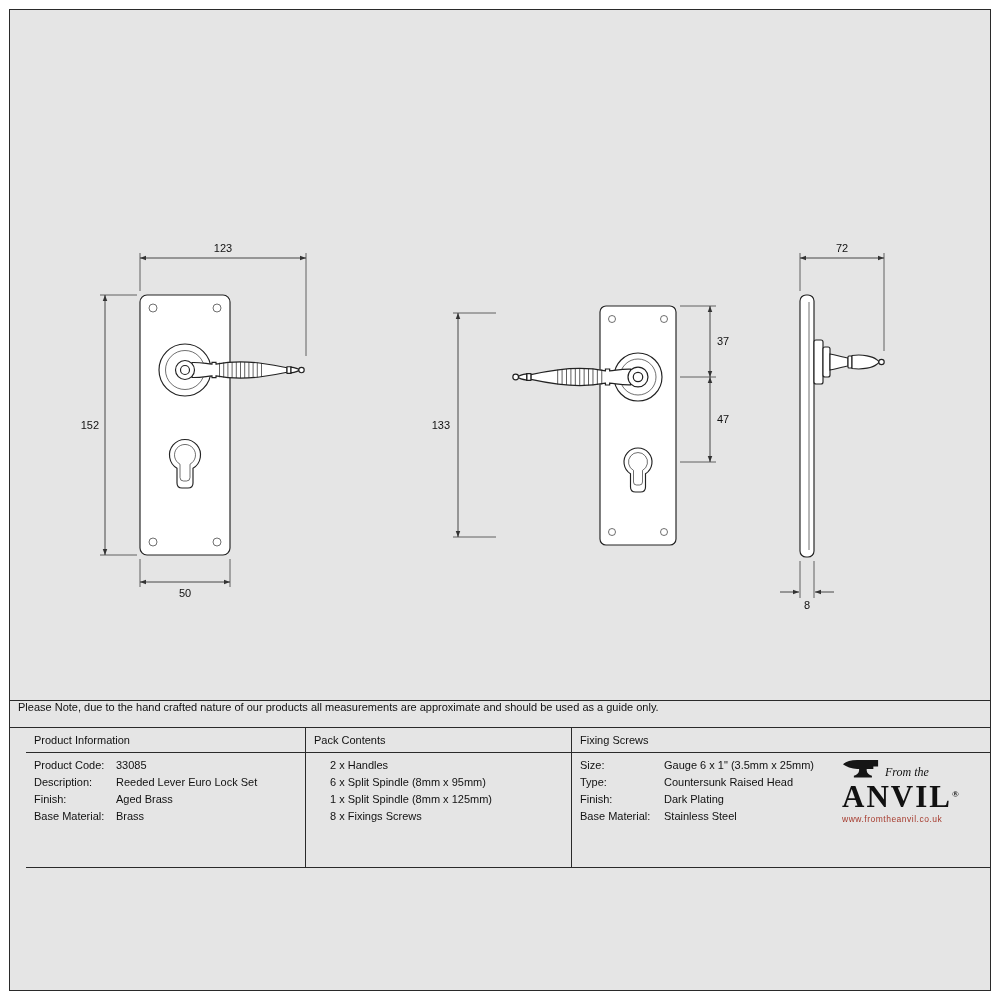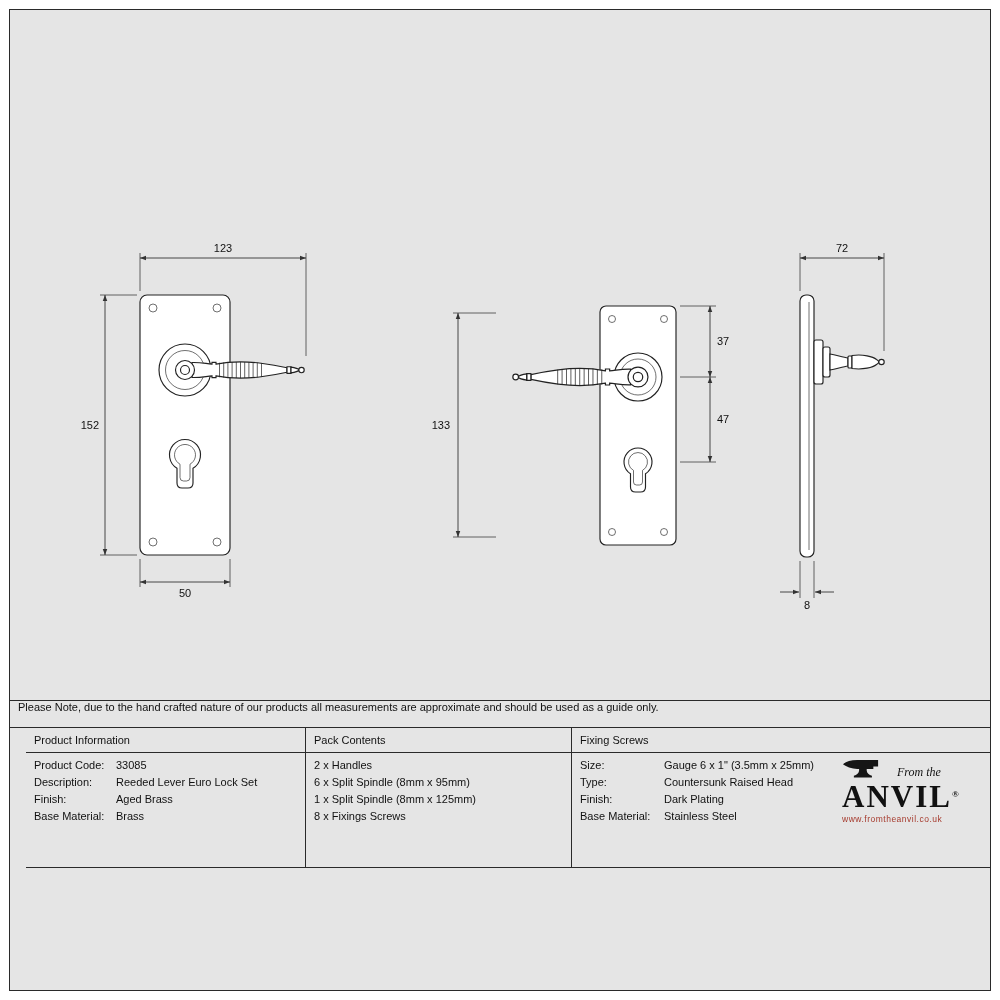--- a/index.html
+++ b/index.html
@@ -20,24 +20,24 @@
   .spec-table{position:absolute;left:16px;right:0;top:718px;height:140px;box-sizing:border-box;
     border-bottom:1.2px solid #2a2a2a;font-size:11px;}
   .trow{display:grid;grid-template-columns:280px 266px 1fr;}
   .thead{height:24px;border-bottom:1.2px solid #2a2a2a;}
   .tbody{height:114px;}
   .tcell{box-sizing:border-box;padding:4px 8px;}
   .tcell.c1,.tcell.c2{border-right:1.2px solid #2a2a2a;}
   .thead .tcell{display:flex;align-items:center;}
   .kv{display:grid;grid-template-columns:82px 1fr;line-height:17px;}
   .kvf{display:grid;grid-template-columns:84px 1fr;line-height:17px;}
-  .pitem{line-height:17px;}
+  .pitem{line-height:17px;margin-left:16px;}
   .c3{position:relative;}
   .logo{position:absolute;right:12px;top:4px;width:136px;}
-  .logo-top{display:flex;align-items:flex-end;gap:17px;}
+  .logo-top{display:flex;align-items:flex-end;gap:5px;}
   .fromthe{font-family:"Liberation Serif",serif;font-style:italic;font-size:12px;line-height:1;padding-bottom:2px;}
   .logo-name{font-family:"Liberation Serif",serif;font-weight:bold;font-size:31px;letter-spacing:2px;line-height:1;margin-top:1px;white-space:nowrap;}
   .logo-name sup{font-size:9px;letter-spacing:0;vertical-align:10px;}
   .logo-url{font-size:8.5px;letter-spacing:.5px;color:#a63b2e;margin-top:2px;white-space:nowrap;}
 </style>
 </head>
 <body>
 
 <div class="sheet">
 

